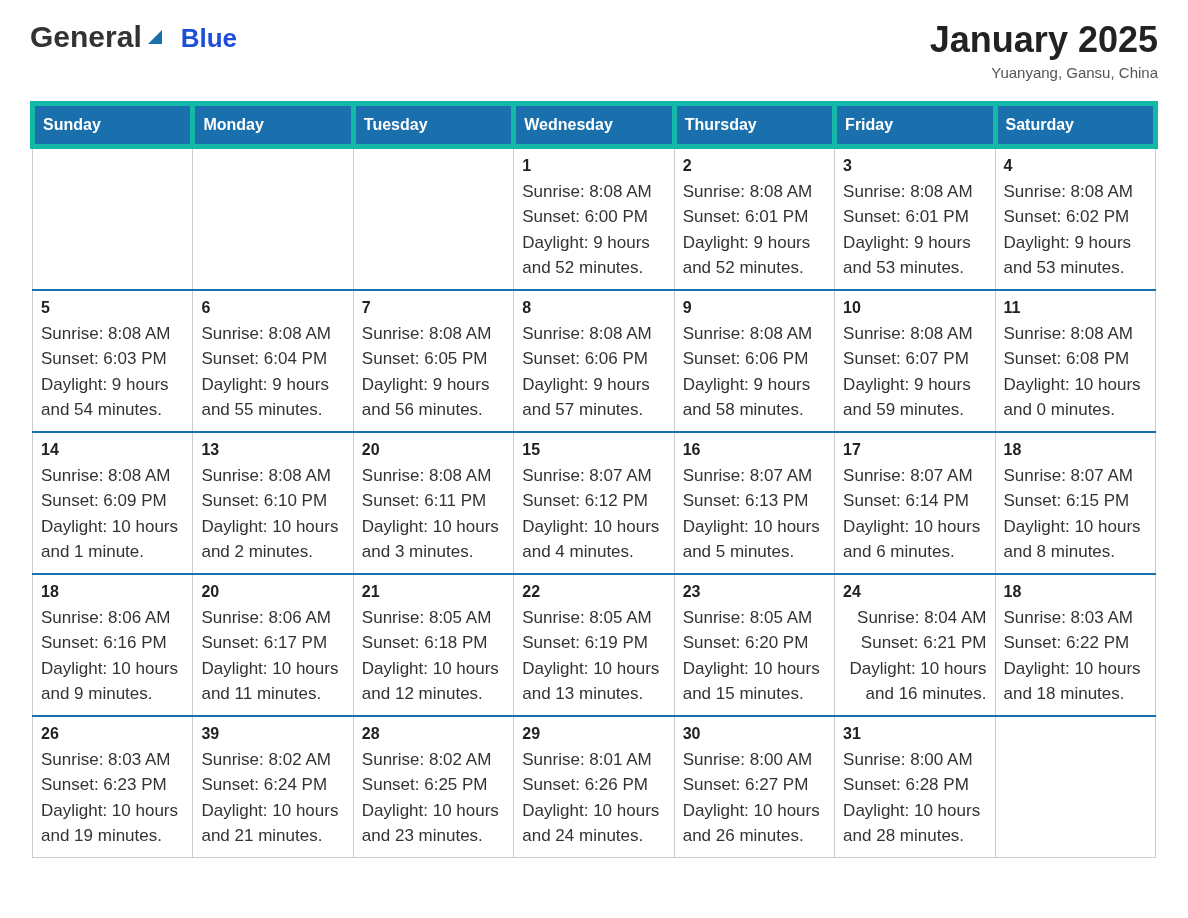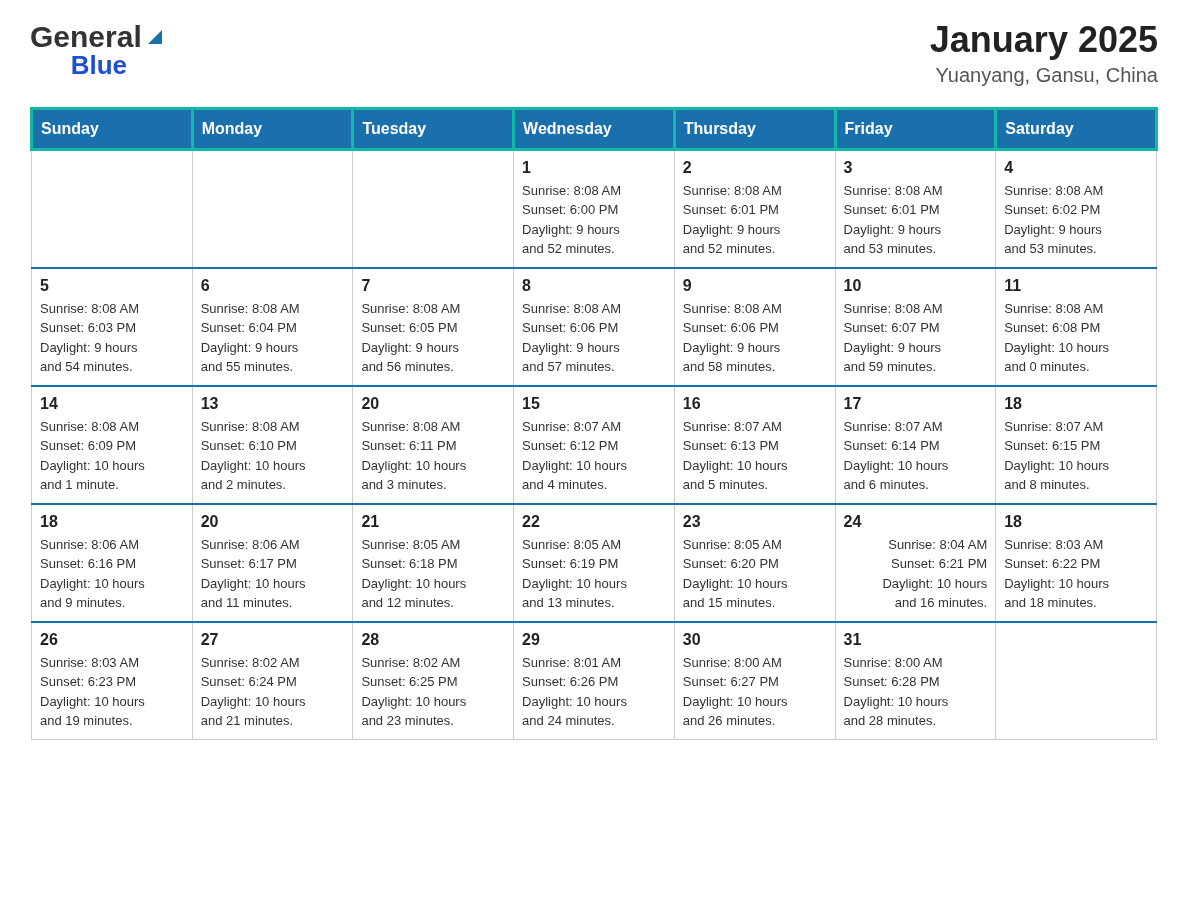--- a/index.html
+++ b/index.html
@@ -11,69 +11,70 @@
       min-height: 918px;
     }
     .header {
       display: flex;
       justify-content: space-between;
       align-items: flex-start;
       margin-bottom: 20px;
     }
     .logo {
       display: flex;
-      flex-direction: column;
-      align-items: center;
+      flex-direction: row;
+      align-items: flex-end;
+      gap: 13px;
     }
     .title-section {
       text-align: right;
     }
     .month-title {
       font-size: 36px;
       font-weight: bold;
       color: #222;
       line-height: 1.1;
     }
     .location {
-      font-size: 20px;
+      font-size: 15px;
       color: #555;
       margin-top: 4px;
     }
     .calendar {
       width: 100%;
       border-collapse: collapse;
       border: 1px solid #aaa;
     }
     .calendar th {
       background-color: #1a6fad;
       color: #fff;
       padding: 10px 8px;
       font-size: 16px;
       font-weight: bold;
       text-align: left;
-      border: 3px solid #14b8a6;
+      border: 5px solid #14b8a6;
     }
     .calendar td {
       vertical-align: top;
       padding: 8px;
       font-size: 13px;
       color: #333;
       border: 1px solid #ccc;
       width: 14.28%;
       min-height: 100px;
     }
     .day-number {
       font-size: 16px;
       font-weight: bold;
       color: #222;
       display: block;
       margin-bottom: 4px;
     }
     .day-info {
-      font-size: 13px;
+      font-size: 17px;
       color: #333;
       line-height: 1.5;
     }
     .empty-cell {
       background: #fff;
     }
     .row-divider td {
       border-top: 2px solid #1a6fad;
     }
   </style>
@@ -297,21 +298,21 @@
       </tr>
       <tr class="row-divider">
         <td>
           <span class="day-number">26</span>
           <div class="day-info" style="white-space: pre-line;">Sunrise: 8:03 AM
 Sunset: 6:23 PM
 Daylight: 10 hours
 and 19 minutes.</div>
         </td>
         <td>
-          <span class="day-number">27</span>
+          <span class="day-number">39</span>
           <div class="day-info" style="white-space: pre-line;">Sunrise: 8:02 AM
 Sunset: 6:24 PM
 Daylight: 10 hours
 and 21 minutes.</div>
         </td>
         <td>
           <span class="day-number">28</span>
           <div class="day-info" style="white-space: pre-line;">Sunrise: 8:02 AM
 Sunset: 6:25 PM
 Daylight: 10 hours

